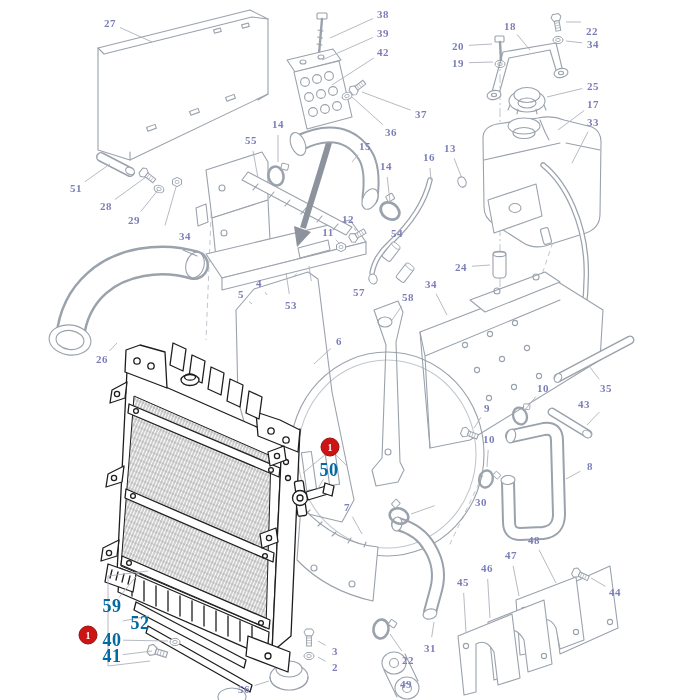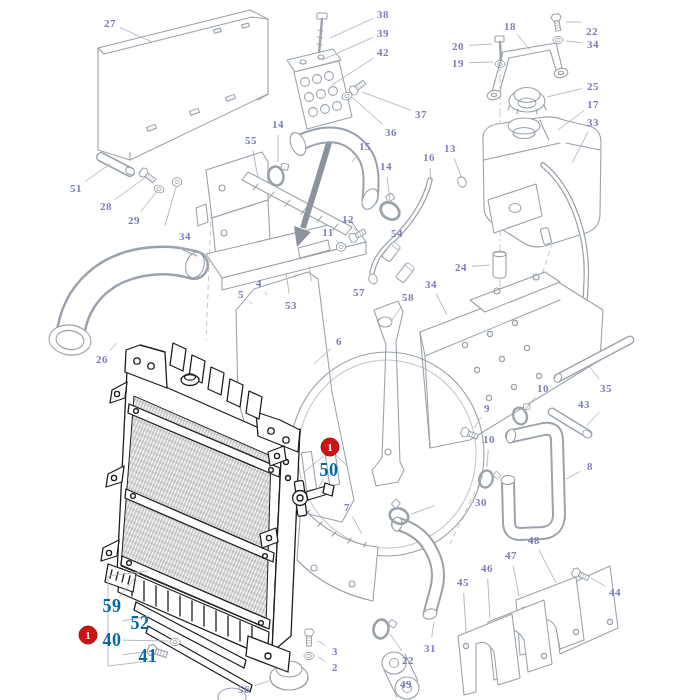--- a/index.html
+++ b/index.html
@@ -454,16 +454,16 @@
     <span class="part-label" style="left: 615px; top: 592px;">44</span>
     <span class="part-label" style="left: 430px; top: 648px;">31</span>
     <span class="part-label" style="left: 408px; top: 660px;">22</span>
     <span class="part-label" style="left: 406px; top: 684px;">49</span>
     <span class="part-label" style="left: 244px; top: 689px;">56</span>
     <span class="part-label" style="left: 335px; top: 651px;">3</span>
     <span class="part-label" style="left: 335px; top: 667px;">2</span>
     <span class="part-label hl" style="left: 112px; top: 606px;">59</span>
     <span class="part-label hl" style="left: 112px; top: 623px; margin-left: 28px;">52</span>
     <span class="part-label hl" style="left: 112px; top: 640px;">40</span>
-    <span class="part-label hl" style="left: 112px; top: 656px; margin-left: 36px;">41</span>
+    <span class="part-label hl" style="left: 112px; top: 656px;">41</span>
     <div class="badge" style="left: 330px; top: 447px;">1</div>
     <div class="badge" style="left: 88px; top: 635px;">1</div>
   </div>
 
 </body></html>

